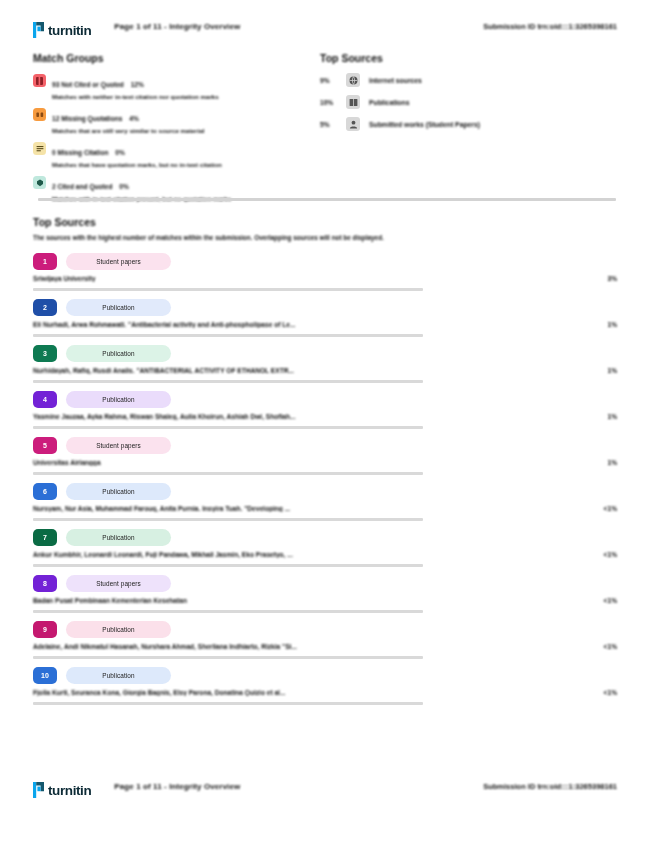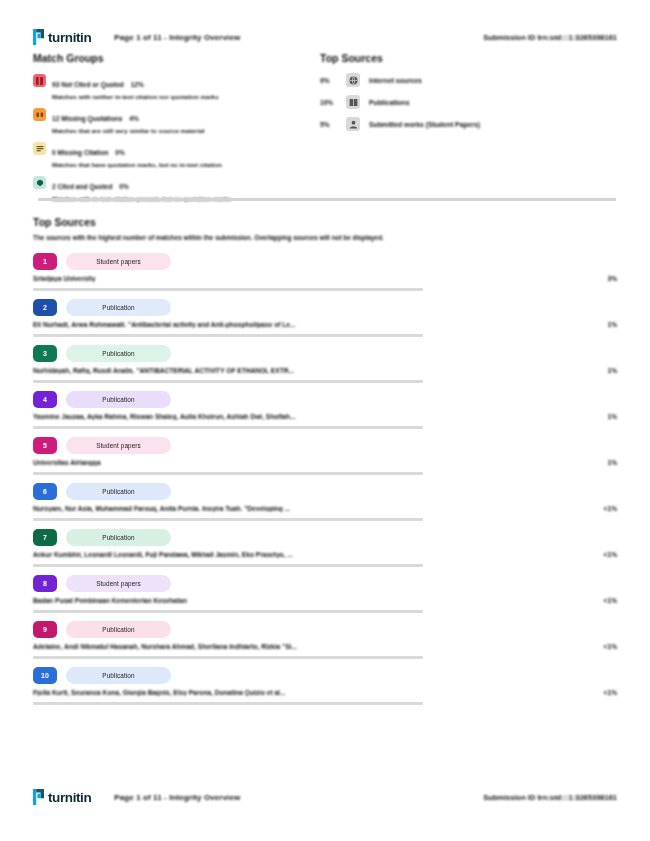--- a/index.html
+++ b/index.html
@@ -10,21 +10,21 @@
     color:#111111;
     -webkit-font-smoothing:antialiased;
     position:relative;
     overflow:hidden;
   }
   .page { position:relative; width:650px; height:841px; box-sizing:border-box; }
 
   
   .bar {
     position:absolute; left:0; width:650px; height:30px;
-    display:flex; align-items:center;
+    display:flex; align-items:flex-start;
   }
   .bar.header { top:22px; }
   .bar.footer { top:782px; }
 
   .logo-wrap { margin-left:33px; display:flex; align-items:center; gap:3px; }
   .logo-mark { width:12px; height:16px; position:relative; }
   .logo-mark svg { display:block; }
   .logo-word { font-size:13.5px; font-weight:700; color:#0d2b36; letter-spacing:-0.4px; }
 
   .bar-title {

